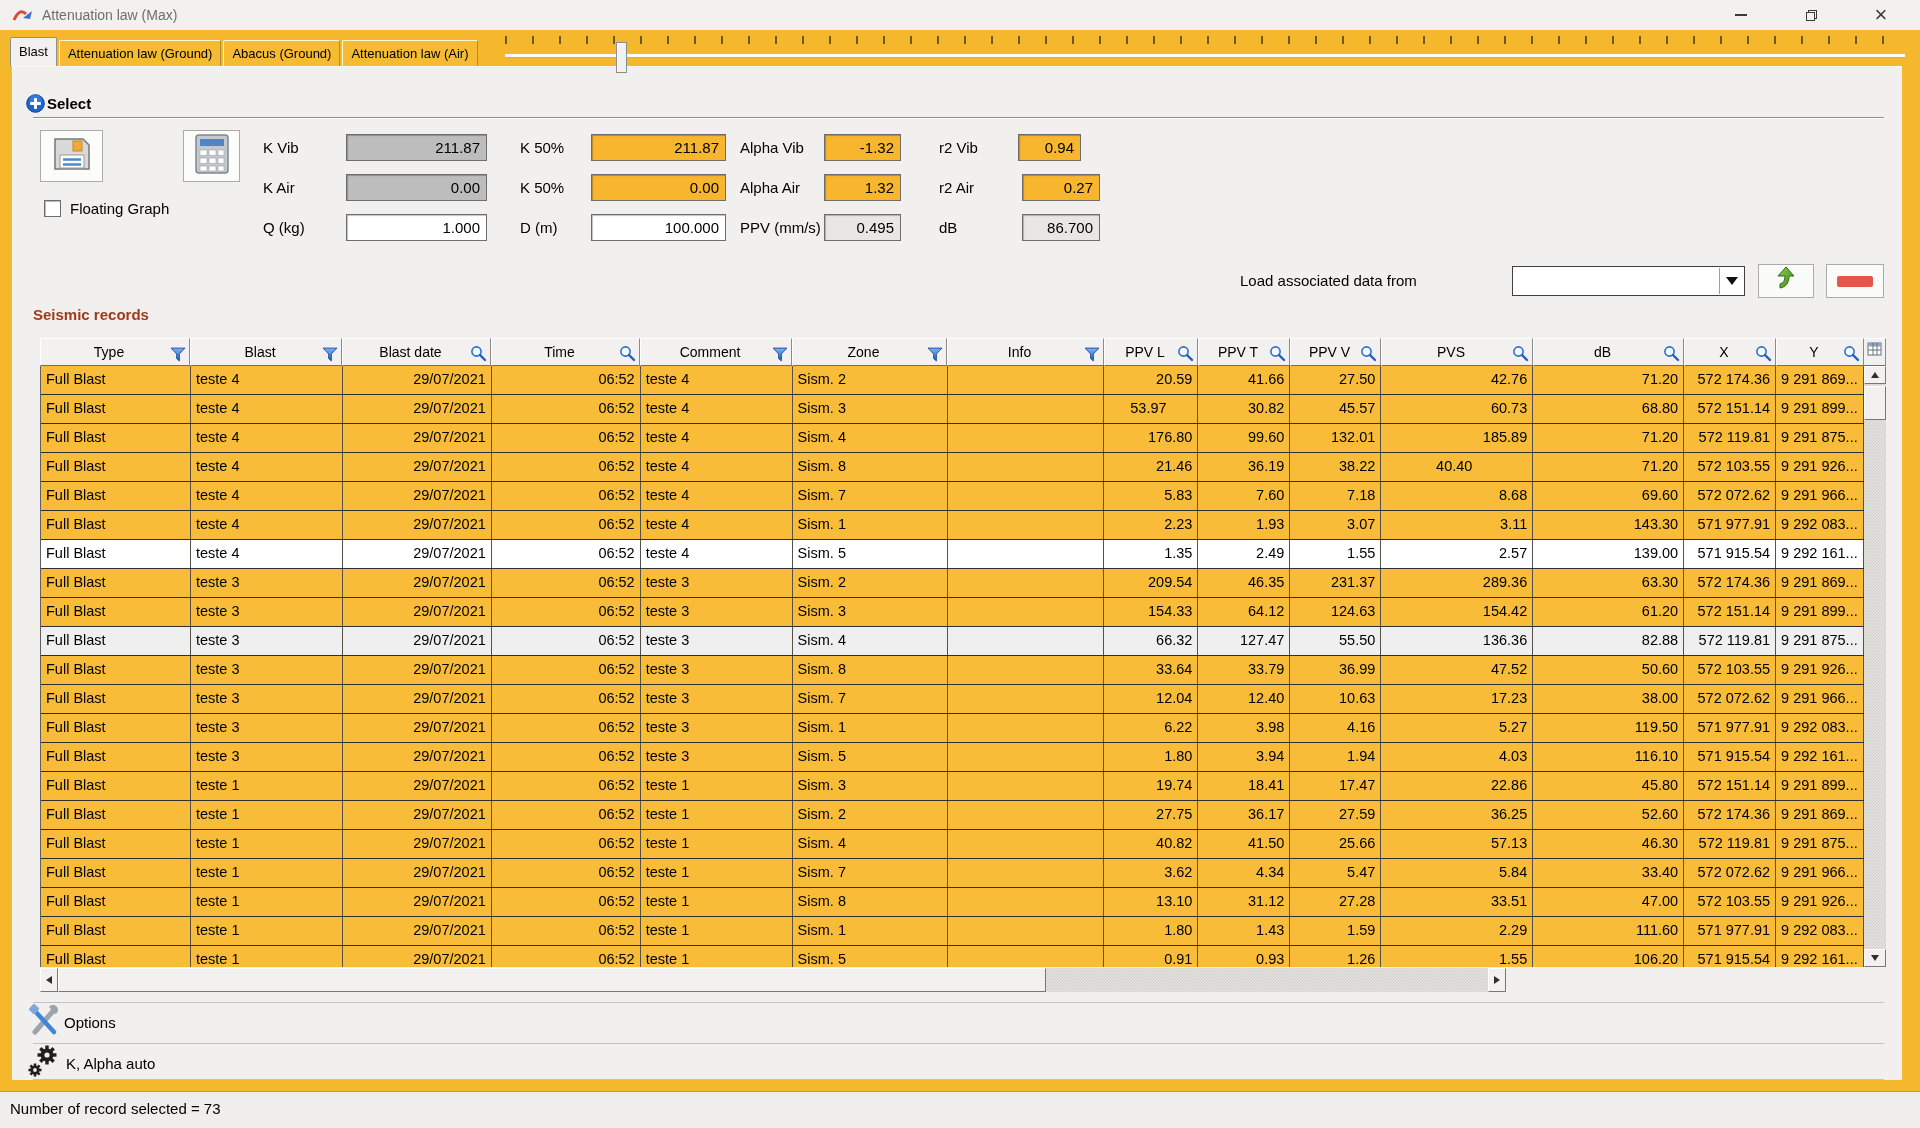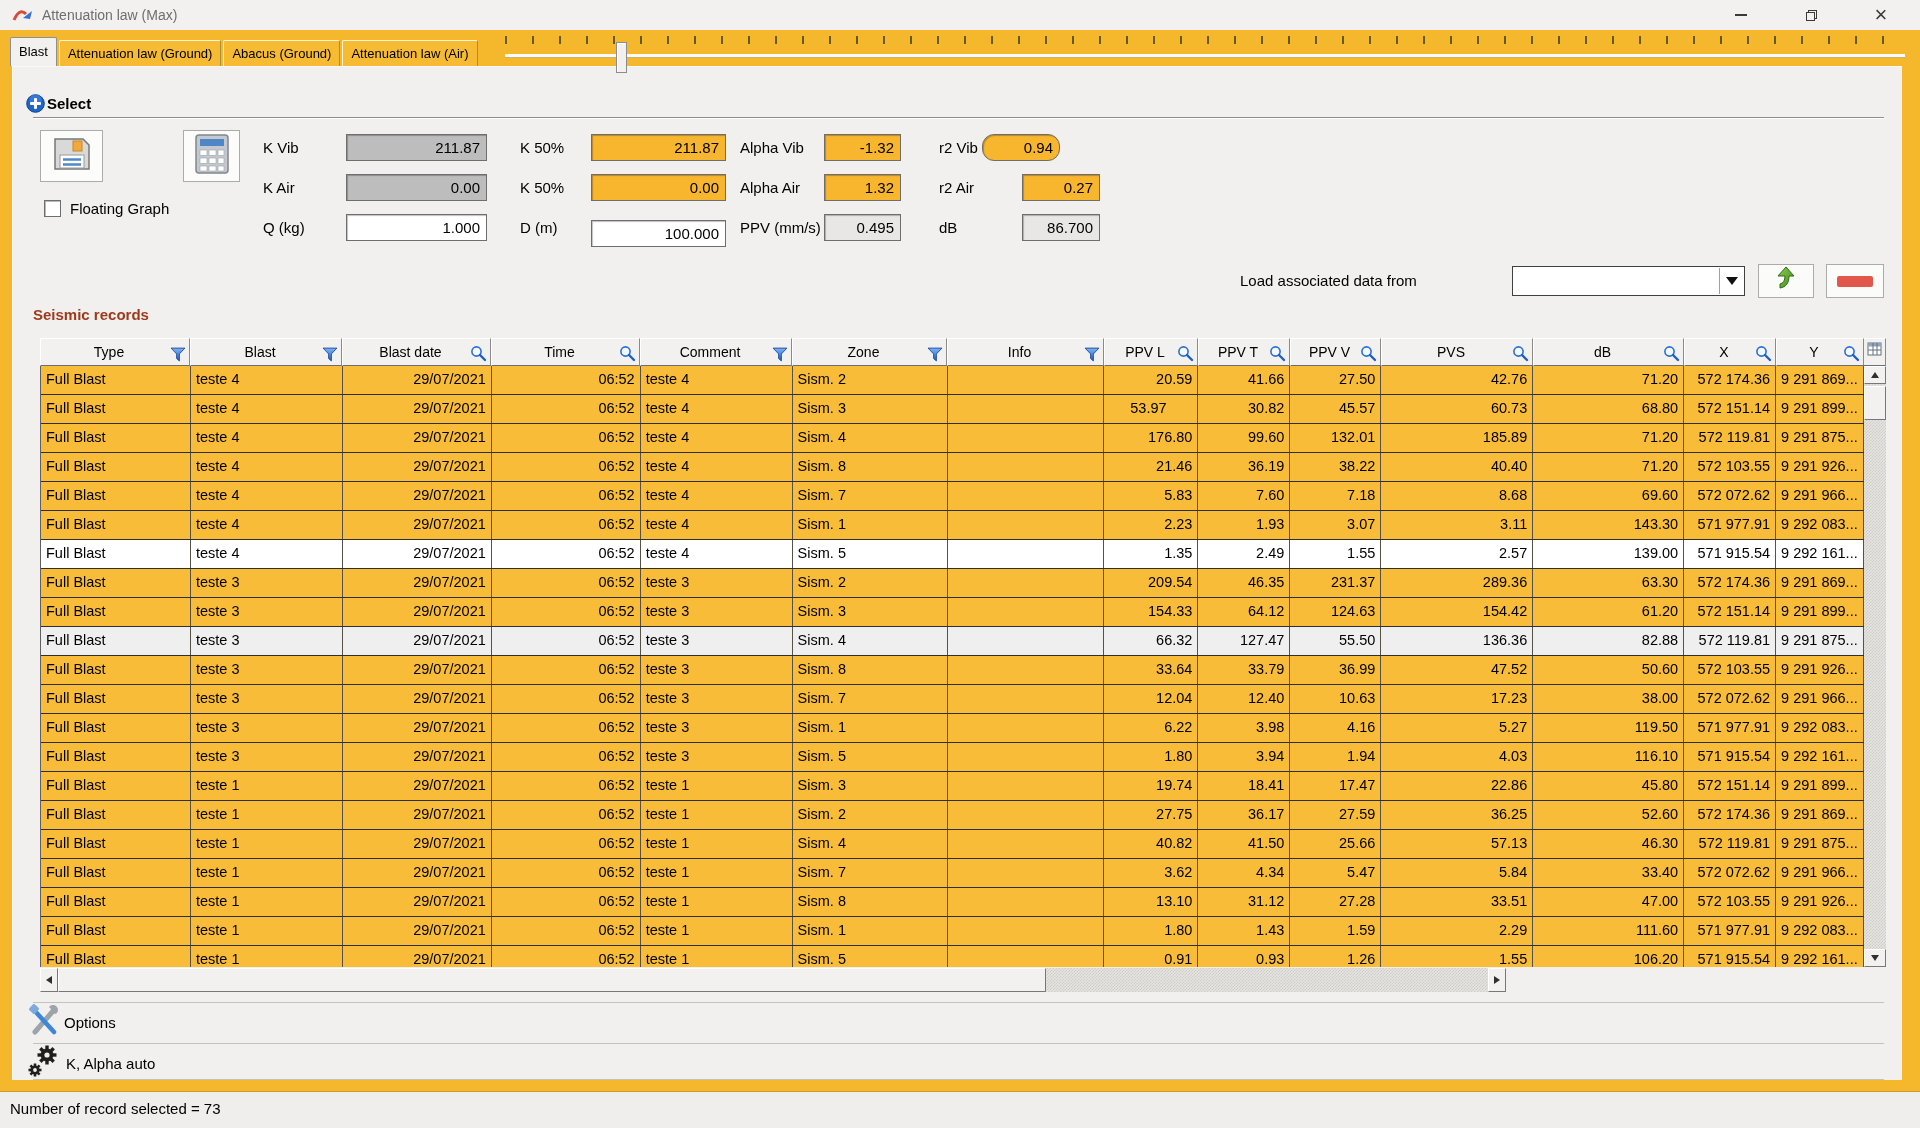--- a/index.html
+++ b/index.html
@@ -204,33 +204,33 @@
 <span class="abs chk-label">Floating Graph</span>
 
 <div id="fieldsLayer">
     <div class="flabel" style="left: 263px; top: 139px;">K Vib</div>
     <div class="fbox gray" style="left: 346px; top: 134px; width: 141px;">211.87</div>
     <div class="flabel" style="left: 520px; top: 139px;">K 50%</div>
     <div class="fbox orange" style="left: 591px; top: 134px; width: 135px;">211.87</div>
     <div class="flabel" style="left: 740px; top: 139px;">Alpha Vib</div>
     <div class="fbox orange" style="left: 824px; top: 134px; width: 77px;">-1.32</div>
     <div class="flabel" style="left: 939px; top: 139px;">r2 Vib</div>
-    <div class="fbox orange" style="left: 982px; top: 134px; width: 78px; border-radius: 12px;">0.94</div>
+    <div class="fbox orange" style="left: 1018px; top: 134px; width: 63px;">0.94</div>
     <div class="flabel" style="left: 263px; top: 179px;">K Air</div>
     <div class="fbox gray" style="left: 346px; top: 174px; width: 141px;">0.00</div>
     <div class="flabel" style="left: 520px; top: 179px;">K 50%</div>
     <div class="fbox orange" style="left: 591px; top: 174px; width: 135px;">0.00</div>
     <div class="flabel" style="left: 740px; top: 179px;">Alpha Air</div>
     <div class="fbox orange" style="left: 824px; top: 174px; width: 77px;">1.32</div>
     <div class="flabel" style="left: 939px; top: 179px;">r2 Air</div>
     <div class="fbox orange" style="left: 1022px; top: 174px; width: 78px;">0.27</div>
     <div class="flabel" style="left: 263px; top: 219px;">Q (kg)</div>
     <div class="fbox white" style="left: 346px; top: 214px; width: 141px;">1.000</div>
     <div class="flabel" style="left: 520px; top: 219px;">D (m)</div>
-    <div class="fbox white" style="left: 591px; top: 220px; width: 135px;">100.000</div>
+    <div class="fbox white" style="left: 591px; top: 214px; width: 135px;">100.000</div>
     <div class="flabel" style="left: 740px; top: 219px;">PPV (mm/s)</div>
     <div class="fbox lightgray" style="left: 824px; top: 214px; width: 77px;">0.495</div>
     <div class="flabel" style="left: 939px; top: 219px;">dB</div>
     <div class="fbox lightgray" style="left: 1022px; top: 214px; width: 78px;">86.700</div>
   </div>
 
 <span class="abs load-label">Load associated data from</span>
 <div class="abs combo">
   <span style="position:absolute;left:6px;top:5px;font-size:14px"></span>
   <span class="combo-btn">
@@ -366,21 +366,21 @@
       <div class="td l" style="width: 150px;">Full Blast</div>
       <div class="td l" style="width: 152px;">teste 4</div>
       <div class="td r" style="width: 149px;">29/07/2021</div>
       <div class="td r" style="width: 149px;">06:52</div>
       <div class="td l" style="width: 152px;">teste 4</div>
       <div class="td l" style="width: 155px;">Sism. 8</div>
       <div class="td l" style="width: 157px;"></div>
       <div class="td r" style="width: 94px;">21.46</div>
       <div class="td r" style="width: 92px;">36.19</div>
       <div class="td r" style="width: 91px;">38.22</div>
-      <div class="td r" style="width: 152px;">40.40</div>
+      <div class="td r" style="width: 152px; text-align: center;">40.40</div>
       <div class="td r" style="width: 151px;">71.20</div>
       <div class="td r" style="width: 92px;">572 103.55</div>
       <div class="td l" style="width: 88px;">9 291 926...</div>
     </div>
     <div class="trow sel">
       <div class="td l" style="width: 150px;">Full Blast</div>
       <div class="td l" style="width: 152px;">teste 4</div>
       <div class="td r" style="width: 149px;">29/07/2021</div>
       <div class="td r" style="width: 149px;">06:52</div>
       <div class="td l" style="width: 152px;">teste 4</div>

